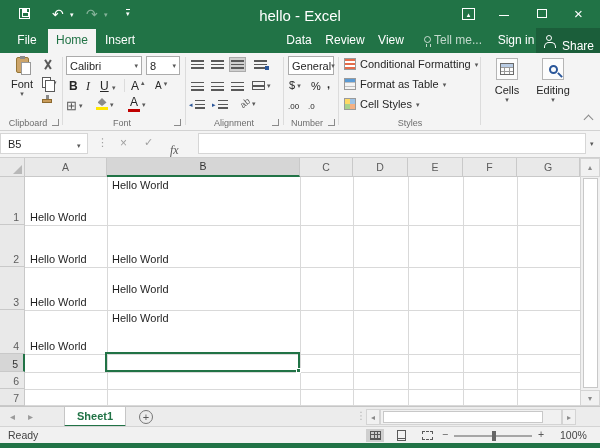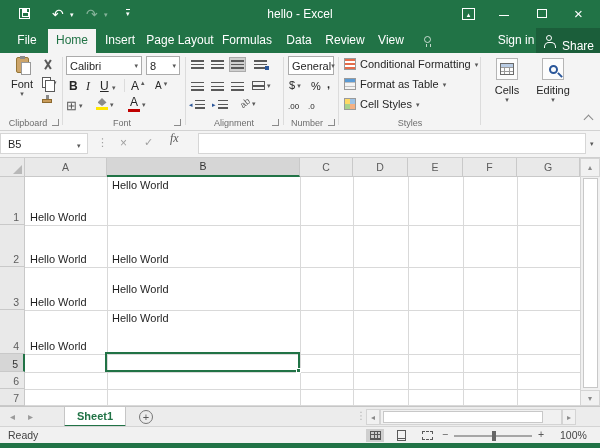--- a/index.html
+++ b/index.html
@@ -2,21 +2,21 @@
 <html><head>
 <meta charset="utf-8">
 <style>
   * { margin:0; padding:0; box-sizing:border-box; font-family:"Liberation Sans", sans-serif; }
   html,body { background:#fff; }
   #app { position:relative; width:600px; height:448px; background:#fff; overflow:hidden; }
   .abs { position:absolute; }
 
   
   .titlebar { left:0; top:0; width:600px; height:28px; background:#217346; color:#fff; }
-  .tb-txt { font-size:12px; color:#fff; }
+  .tb-txt { font-size:15px; color:#fff; }
   .dim { opacity:.45; }
   .icon-save { width:11px; height:11px; border:1px solid #fff; position:relative; }
   .icon-save:before { content:""; position:absolute; left:2px; top:0; width:5px; height:4px; background:#fff; }
   .icon-save:after  { content:""; position:absolute; left:2px; bottom:1px; width:5px; height:3px; border:1px solid #fff; }
   .qat-caret { font-size:7px; color:#fff; border-top:1px solid #fff; padding-top:1px; line-height:6px; }
   .icon-ribbondisp { width:13px; height:12px; border:1px solid #fff; text-align:center; font-size:7px; line-height:11px; color:#fff; }
   .icon-min { width:10px; height:1px; background:#fff; }
   .icon-max { width:10px; height:9px; border:1px solid #fff; }
   .icon-close { font-size:15px; line-height:15px; color:#fff; }
 
@@ -138,26 +138,25 @@
     <div class="abs icon-ribbondisp" style="left:462px;top:8px">▴</div>
     <div class="abs icon-min" style="left:499px;top:15px"></div>
     <div class="abs icon-max" style="left:537px;top:9px"></div>
     <span class="abs icon-close" style="left:574px;top:6px">×</span>
   </div>
 
   <div class="abs tabrow">
     <div class="rtab" style="left:6px;width:42px">File</div>
     <div class="rtab rtab-active" style="left:48px;width:48px">Home</div>
     <div class="rtab" style="left:100px;width:40px">Insert</div>
-    <div class="rtab" style="left:146px;width:68px">Page Layout</div>
-    <div class="rtab" style="left:218px;width:58px">Formulas</div>
     <div class="rtab" style="left:280px;width:38px">Data</div>
     <div class="rtab" style="left:322px;width:46px">Review</div>
     <div class="rtab" style="left:372px;width:38px">View</div>
     <div class="abs icon-bulb" style="left:424px;top:8px"></div>
+    <div class="rtab tellme" style="left:434px;width:48px">Tell me...</div>
     <div class="rtab" style="left:496px;width:40px">Sign in</div>
     <div class="rtab share-seg" style="left:536px;width:64px">
       <div class="abs icon-person" style="left:10px;top:7px"></div>
       <span style="margin-left:20px">Share</span>
     </div>
   </div>
 
   <div class="abs ribbon">
     <div class="gsep" style="left:62px"></div>
     <div class="gsep" style="left:185px"></div>
@@ -318,21 +317,21 @@
   </div>
 
   <div class="abs fbar">
     <div class="whitebox" style="left:0;top:2px;width:88px;height:21px">
       <span class="abs" style="left:7px;top:4px;font-size:11px;color:#262626">B5</span>
       <span class="abs dd" style="left:76px;top:8px">▾</span>
     </div>
     <span class="abs fgly" style="left:97px;top:5px">⋮</span>
     <span class="abs fgly" style="left:120px;top:5px;font-size:12px">×</span>
     <span class="abs fgly" style="left:144px;top:5px">✓</span>
-    <span class="abs fx" style="left:170px;top:0">fx</span>
+    <span class="abs fx" style="left:170px;top:12px">fx</span>
     <div class="whitebox" style="left:198px;top:2px;width:388px;height:21px"></div>
     <span class="abs dd" style="left:590px;top:9px">▾</span>
   </div>
 
   <div class="abs corner">
       <span class="corner-tri"></span>
     </div>
   <div class="hdr" style="left:25px;top:158px;width:82px;height:19px;line-height:18px">A</div>
   <div class="hdr hdr-sel" style="left:107px;top:158px;width:193px;height:19px;line-height:17px">B</div>
   <div class="hdr" style="left:300px;top:158px;width:53px;height:19px;line-height:18px">C</div>

